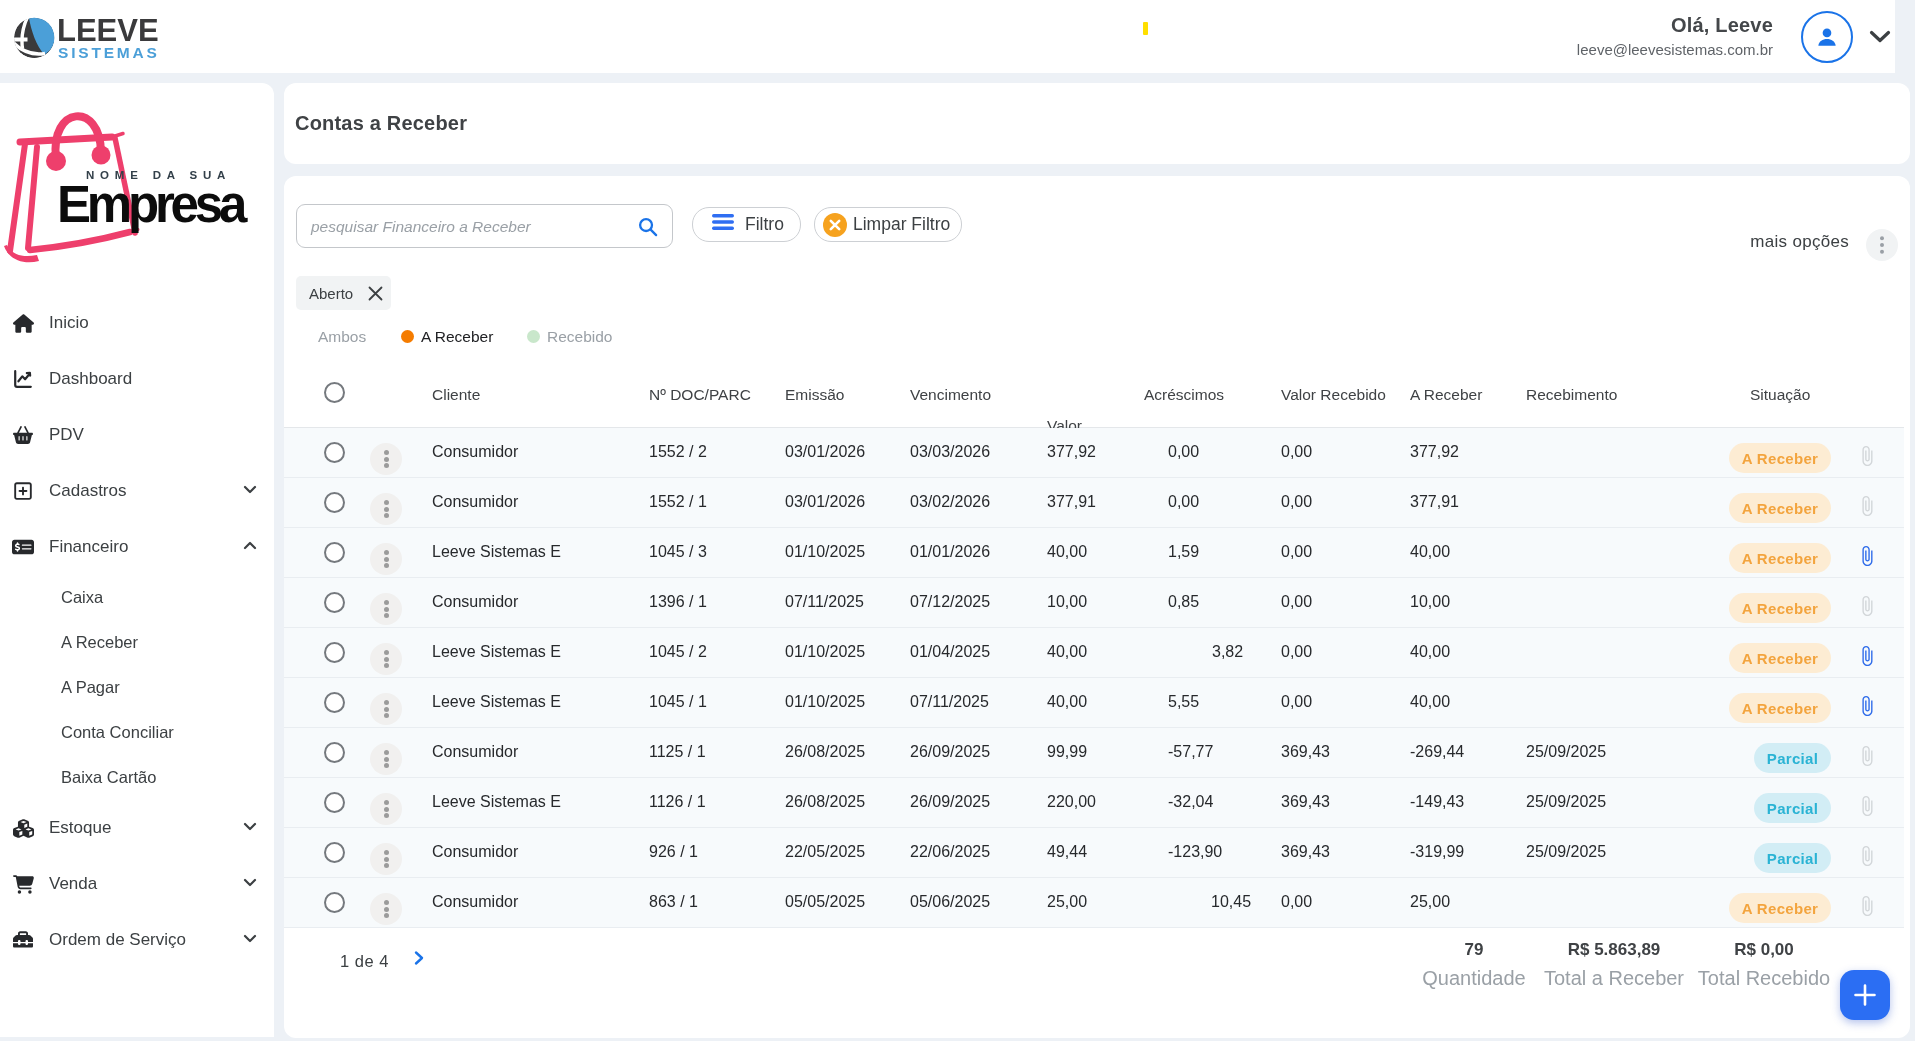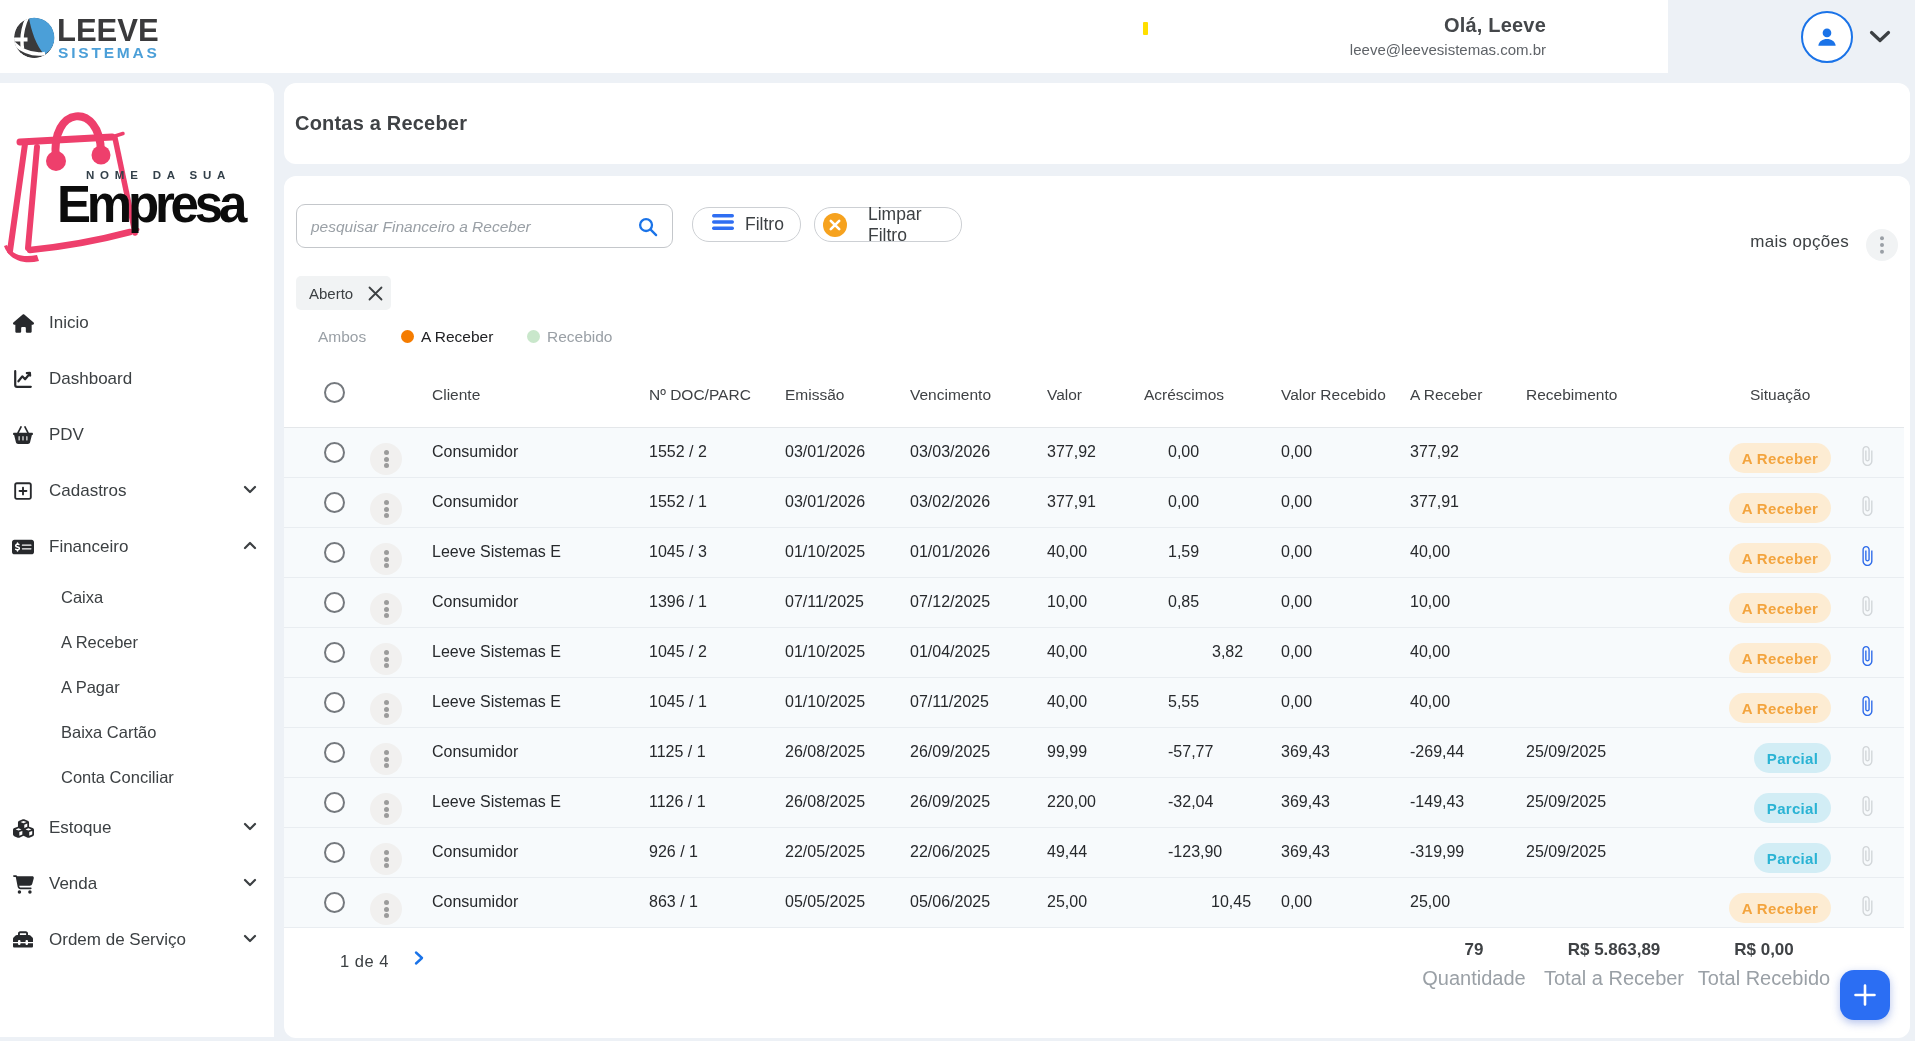--- a/index.html
+++ b/index.html
@@ -1,20 +1,20 @@
 <!DOCTYPE html>
 <html lang="pt-br"><head>
 <meta charset="utf-8">
 <title>Contas a Receber</title>
 <style>
 *{margin:0;padding:0;box-sizing:border-box;}
 html,body{width:1915px;height:1041px;overflow:hidden;background:#edf1f6;
  font-family:"Liberation Sans",sans-serif;-webkit-font-smoothing:antialiased;}
 
-.top{position:absolute;left:0;top:0;width:1668px;height:73px;background:#fff;}
+.top{position:absolute;left:0;top:0;width:1895px;height:73px;background:#fff;}
 .ybar{position:absolute;left:1143px;top:22px;width:5px;height:13px;background:#ffdf00;border-radius:1px;}
 .hello{position:absolute;right:122px;top:14px;text-align:right;}
 .hello .n{font-size:20px;font-weight:700;color:#44474a;letter-spacing:.2px;}
 .hello .e{font-size:15px;color:#5f6368;margin-top:4px;}
 .avatar{position:absolute;left:1801px;top:11px;width:52px;height:52px;border-radius:50%;
  border:2px solid #1a73e8;background:#fff;display:flex;align-items:center;justify-content:center;}
 .hchev{position:absolute;left:1869px;top:28px;}
 
 .side{position:absolute;left:0;top:83px;width:274px;height:954px;background:#fff;border-top-right-radius:12px;}
 .menu{position:absolute;left:0;top:212px;width:274px;}
@@ -174,24 +174,24 @@
       <div class="sub">
         <span class="tx">Caixa</span>
       </div>
       <div class="sub">
         <span class="tx">A Receber</span>
       </div>
       <div class="sub">
         <span class="tx">A Pagar</span>
       </div>
       <div class="sub">
+        <span class="tx">Conta Conciliar</span>
+      </div>
+      <div class="sub">
         <span class="tx">Baixa Cartão</span>
-      </div>
-      <div class="sub">
-        <span class="tx">Conta Conciliar</span>
       </div>
       <div class="mi">
         <span class="ic">
           <svg width="21" height="21" viewBox="0 0 576 512">
             <path fill="#27292c" d="M290.8 48.6l78.4 29.7L288 109.5 206.8 78.3l78.4-29.7c1.8-.7 3.8-.7 5.7 0zM136 92.5V204.7c-1.3 .4-2.6 .8-3.9 1.3l-96 36.4C14.4 250.6 0 271.5 0 294.7V413.9c0 22.2 13.1 42.3 33.5 51.3l96 42.2c14.4 6.3 30.7 6.3 45.1 0L288 457.5l113.5 49.9c14.4 6.3 30.7 6.3 45.1 0l96-42.2c20.3-8.9 33.5-29.1 33.5-51.3V294.7c0-23.3-14.4-44.1-36.1-52.4l-96-36.4c-1.3-.5-2.6-.9-3.9-1.3V92.5c0-23.3-14.4-44.1-36.1-52.4l-96-36.4c-12.8-4.8-26.9-4.8-39.7 0l-96 36.4C150.4 48.4 136 69.3 136 92.5zM392 210.6l-82.4 31.2V152.6L392 121v89.6zM154.8 250.9l78.4 29.7L152 311.7 70.8 280.6l78.4-29.7c1.8-.7 3.8-.7 5.7 0zm18.8 204.4V354.8L256 323.2v95.9l-82.4 36.2zM421.2 250.9c1.8-.7 3.8-.7 5.7 0l78.4 29.7L424 311.7l-81.2-31.1 78.4-29.7zM523.2 421.2l-77.6 34.1V354.8L528 323.2v90.7c0 3.2-1.9 6-4.8 7.3z"></path>
           </svg>
         </span>
         <span class="tx">Estoque</span>
         <span class="ch"><svg width="14" height="15" viewBox="0 0 14 15" fill="none">
             <path d="M2 5l5 5 5-5" stroke="#3c4043" stroke-width="2.2" stroke-linecap="round" stroke-linejoin="round"></path>
@@ -240,21 +240,21 @@
             <rect x="0" y="13.6" width="22" height="3.4" rx="1.7"></rect>
           </g>
         </svg></span>
       <span style="margin-left:11px;">Filtro</span>
     </div>
     <div class="btn l">
       <span style="margin-left:8px;height:24px;"><svg width="24" height="24" viewBox="0 0 24 24">
           <circle cx="12" cy="12" r="12" fill="#f6a21e"></circle>
           <path d="M7.8 7.8l8.4 8.4M16.2 7.8l-8.4 8.4" stroke="#fff" stroke-width="2.6" stroke-linecap="round"></path>
         </svg></span>
-      <span style="margin-left:21px;">Limpar Filtro</span>
+      <span style="margin-left:6px;">Limpar Filtro</span>
     </div>
     <div class="opts">mais opções</div>
     <div class="dots3">
       <svg width="4" height="18" viewBox="0 0 4 18">
         <g fill="#9aa0a6">
           <circle cx="2" cy="2.2" r="2"></circle>
           <circle cx="2" cy="9" r="2"></circle>
           <circle cx="2" cy="15.8" r="2"></circle>
         </g>
       </svg>
@@ -271,21 +271,21 @@
       <span style="left:137px;color:#202124;">A Receber</span>
       <i class="dot" style="left:243px;background:#c9e7cb;"></i>
       <span style="left:263px;color:#9aa0a6;">Recebido</span>
     </div>
     <div class="thead">
       <i class="rd" style="left:40px;top:22px;"></i>
       <span style="left:148px;">Cliente</span>
       <span style="left:365px;">Nº DOC/PARC</span>
       <span style="left:501px;">Emissão</span>
       <span style="left:626px;">Vencimento</span>
-      <span style="left:763px;">Valor</span>
+      <span style="left:763px;margin-top:31px;">Valor</span>
       <span style="left:860px;">Acréscimos</span>
       <span style="left:997px;">Valor Recebido</span>
       <span style="left:1126px;">A Receber</span>
       <span style="left:1242px;">Recebimento</span>
       <span style="left:1466px;">Situação</span>
     </div>
     <div class="rows">
       <div class="tr">
         <i class="rd"></i>
         <span class="kb">

